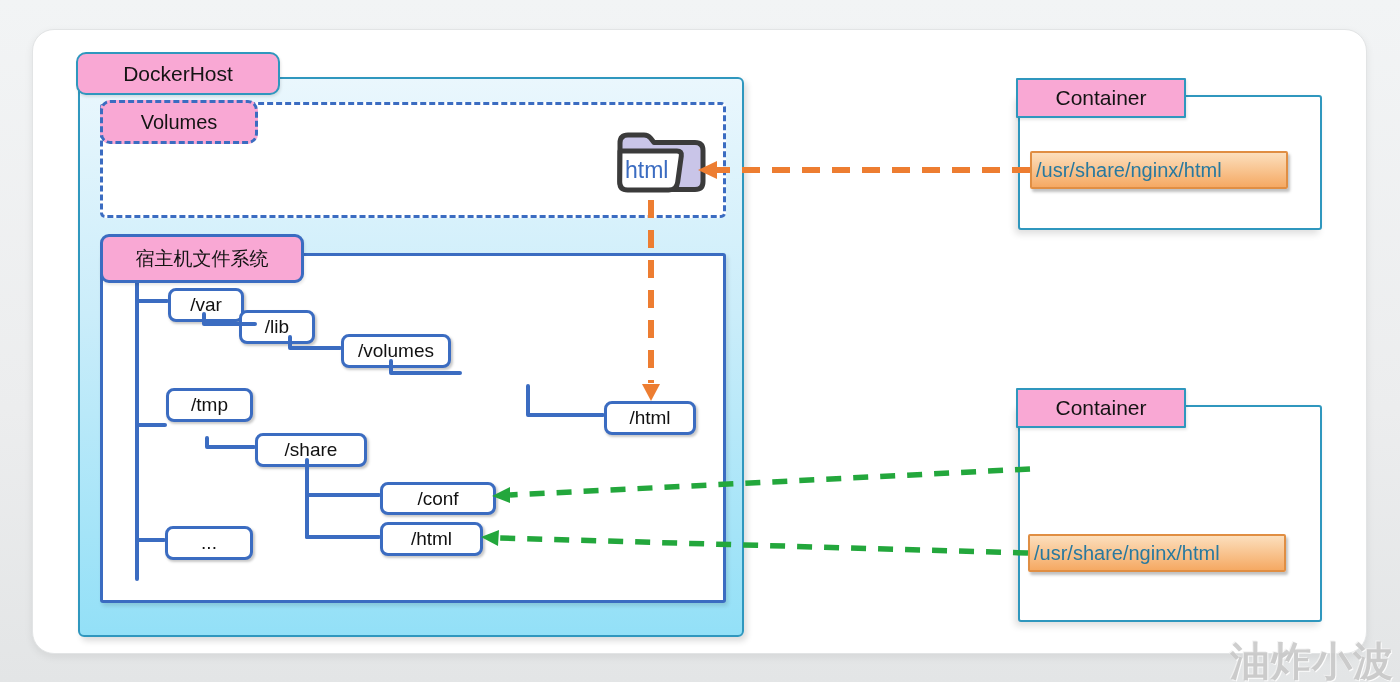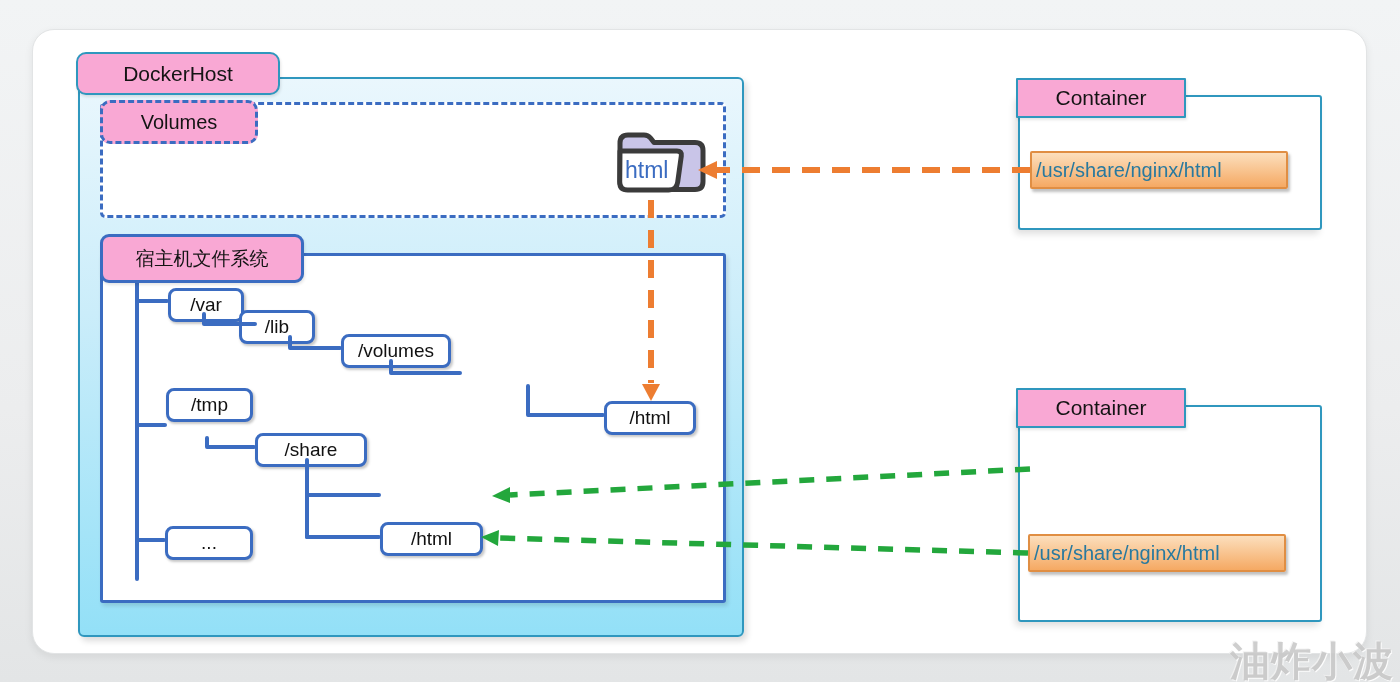--- a/index.html
+++ b/index.html
@@ -118,20 +118,21 @@
 
   <div class="fs-box"></div>
   <div class="tab fs-tab">宿主机文件系统</div>
 
   <div class="node" style="left:168px;top:288px;width:70px;height:28px">/var</div>
   <div class="node" style="left:239px;top:310px;width:70px;height:28px">/lib</div>
   <div class="node" style="left:341px;top:334px;width:104px;height:28px">/volumes</div>
   <div class="node" style="left:604px;top:401px;width:86px;height:28px">/html</div>
   <div class="node" style="left:166px;top:388px;width:81px;height:28px">/tmp</div>
   <div class="node" style="left:255px;top:433px;width:106px;height:28px">/share</div>
+  <div class="node" style="left:380px;top:482px;width:110px;height:27px">/conf</div>
   <div class="node" style="left:380px;top:522px;width:97px;height:28px">/html</div>
   <div class="node" style="left:165px;top:526px;width:82px;height:28px">...</div>
 
   <div class="ct-box" style="left:1018px;top:95px;height:131px"></div>
   <div class="tab ct-tab" style="left:1016px;top:78px">Container</div>
   <div class="pathbox" style="left:1030px;top:151px;width:258px">/usr/share/nginx/html</div>
 
   <div class="ct-box" style="left:1018px;top:405px;height:213px"></div>
   <div class="tab ct-tab" style="left:1016px;top:388px">Container</div>
   <div class="pathbox" style="left:1028px;top:534px;width:258px">/usr/share/nginx/html</div>

